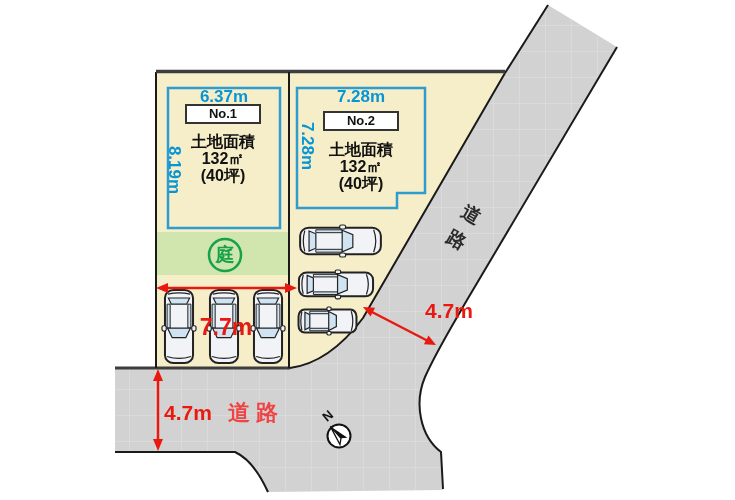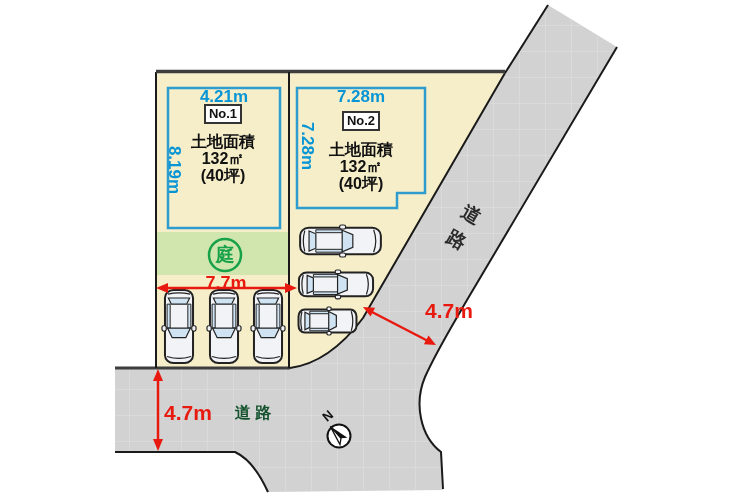--- a/index.html
+++ b/index.html
@@ -8,29 +8,29 @@
     font-family:"Liberation Sans","DejaVu Sans",sans-serif;
   }
   #mapsvg{position:absolute;left:0;top:0;}
   .lbl{
     position:absolute;transform:translate(-50%,-50%);
     font-weight:bold;white-space:nowrap;line-height:1.05;
   }
   .dim-blue{color:#0795d6;font-size:17px;}
   .dim-blue.rot{transform:translate(-50%,-50%) rotate(90deg);}
   .dim-red{color:#e8190f;font-size:21px;}
-  .dim-red.small{font-size:18px;}
+  .dim-red.small{font-size:23px;margin-top:44px;}
   .lot-box{
     background:#ffffff;border:2px solid #333;box-sizing:border-box;
-    width:38px;height:20px;font-size:13px;color:#111;
+    width:76px;height:20px;font-size:13px;color:#111;
     text-align:center;line-height:16px;
   }
   .area-text{color:#111;font-size:16px;line-height:17px;text-align:center;}
   .garden-lbl{color:#17a24a;font-size:19px;}
-  .road-lbl-bottom{color:#14532d;font-size:16px;}
+  .road-lbl-bottom{color:#ef4444;font-size:22px;}
   .road-lbl-side{
     color:#2a2a2a;font-size:19px;text-align:center;line-height:29px;
     transform:translate(-50%,-50%) rotate(30deg);
   }
   .north-lbl{color:#111;font-size:13px;transform:translate(-50%,-50%) rotate(-40deg);}
 </style>
 </head>
 <body>
 
 <div id="stage">
@@ -120,21 +120,21 @@
 
     <g transform="translate(339,436)">
       <circle r="11.5" fill="#ffffff" stroke="#111" stroke-width="2"></circle>
       <g transform="rotate(-42)">
         <polygon points="0,-13 5,7 0,3" fill="#111"></polygon>
         <polygon points="0,-13 -5,7 0,3" fill="#fff" stroke="#111" stroke-width="1.3"></polygon>
       </g>
     </g>
   </svg>
 
-  <div class="lbl dim-blue" style="left:224px;top:97px;">4.21m</div>
+  <div class="lbl dim-blue" style="left:224px;top:97px;">6.37m</div>
   <div class="lbl dim-blue rot" style="left:174px;top:170px;">8.19m</div>
   <div class="lbl lot-box" style="left:223px;top:114px;">No.1</div>
   <div class="lbl area-text" style="left:223px;top:158px;">
     <div>土地面積</div>
     <div>132㎡</div>
     <div>(40坪)</div>
   </div>
 
   <div class="lbl dim-blue" style="left:361px;top:97px;">7.28m</div>
   <div class="lbl dim-blue rot" style="left:307px;top:146px;">7.28m</div>

